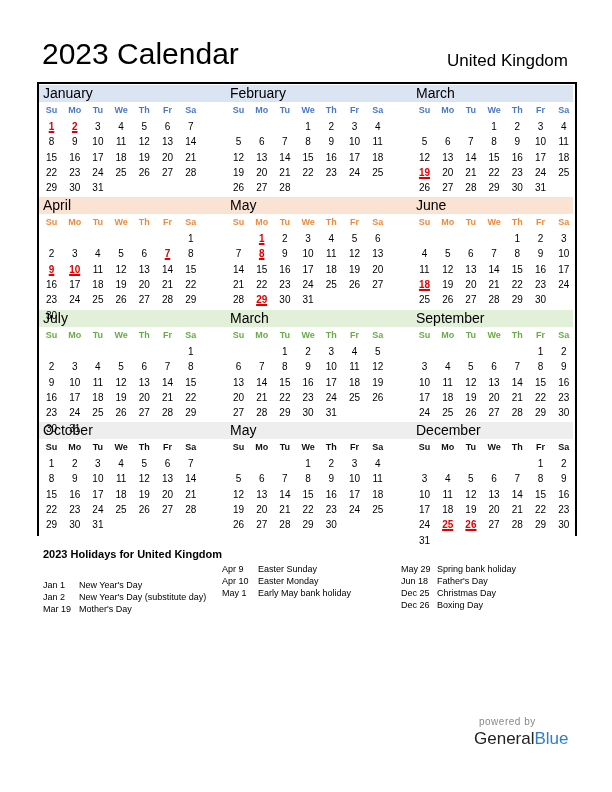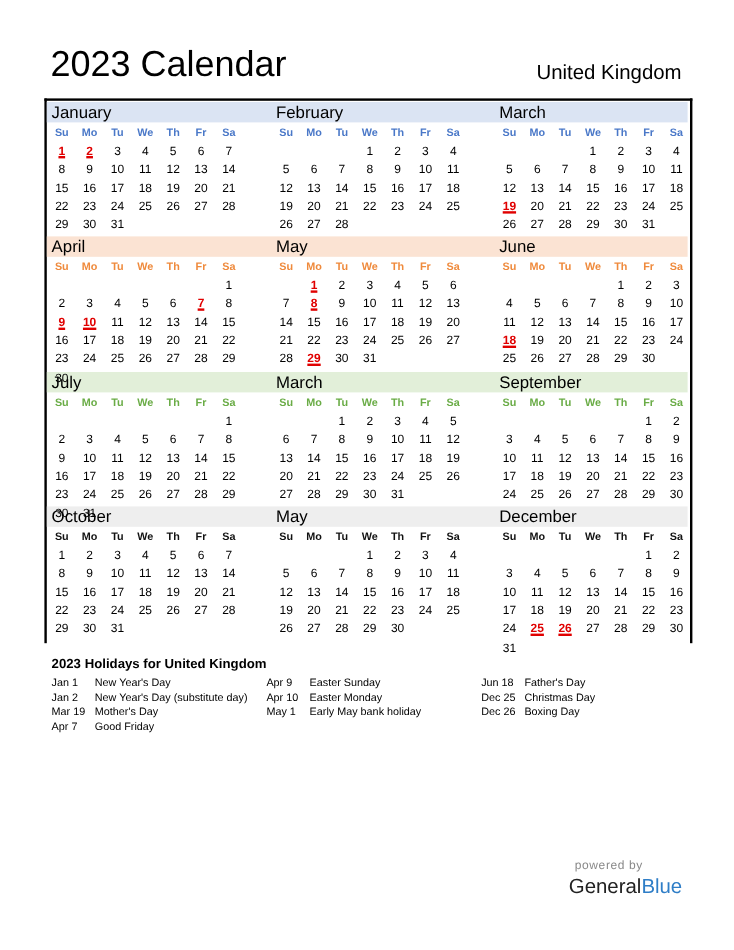--- a/index.html
+++ b/index.html
@@ -517,53 +517,53 @@
       <div class="day" style="left: 71.6px; top: 97.2px;">27</div>
       <div class="day" style="left: 94.8px; top: 97.2px;">28</div>
       <div class="day" style="left: 118px; top: 97.2px;">29</div>
       <div class="day" style="left: 141.2px; top: 97.2px;">30</div>
       <div class="day" style="left: 2px; top: 112.5px;">31</div>
     </div>
   </div>
 
 <div class="htitle">2023 Holidays for United Kingdom</div>
 <div id="holidays">
-    <div class="hcol" style="left: 43px; width: 178px;">
+    <div class="hcol" style="left: 43px; width: 178px; margin-top: 16px;">
       <div class="hrow">
         <span class="hdate">Jan 1</span>
         <span class="hname">New Year's Day</span>
       </div>
       <div class="hrow">
         <span class="hdate">Jan 2</span>
         <span class="hname">New Year's Day (substitute day)</span>
       </div>
       <div class="hrow">
         <span class="hdate">Mar 19</span>
         <span class="hname">Mother's Day</span>
       </div>
-      <div class="hrow">
-        <span class="hdate">Apr 7</span>
-        <span class="hname">Good Friday</span>
-      </div>
     </div>
     <div class="hcol" style="left: 222px; width: 178px;">
       <div class="hrow">
         <span class="hdate">Apr 9</span>
         <span class="hname">Easter Sunday</span>
       </div>
       <div class="hrow">
         <span class="hdate">Apr 10</span>
         <span class="hname">Easter Monday</span>
       </div>
       <div class="hrow">
         <span class="hdate">May 1</span>
         <span class="hname">Early May bank holiday</span>
       </div>
     </div>
     <div class="hcol" style="left: 401px; width: 178px;">
+      <div class="hrow">
+        <span class="hdate">May 29</span>
+        <span class="hname">Spring bank holiday</span>
+      </div>
       <div class="hrow">
         <span class="hdate">Jun 18</span>
         <span class="hname">Father's Day</span>
       </div>
       <div class="hrow">
         <span class="hdate">Dec 25</span>
         <span class="hname">Christmas Day</span>
       </div>
       <div class="hrow">
         <span class="hdate">Dec 26</span>

